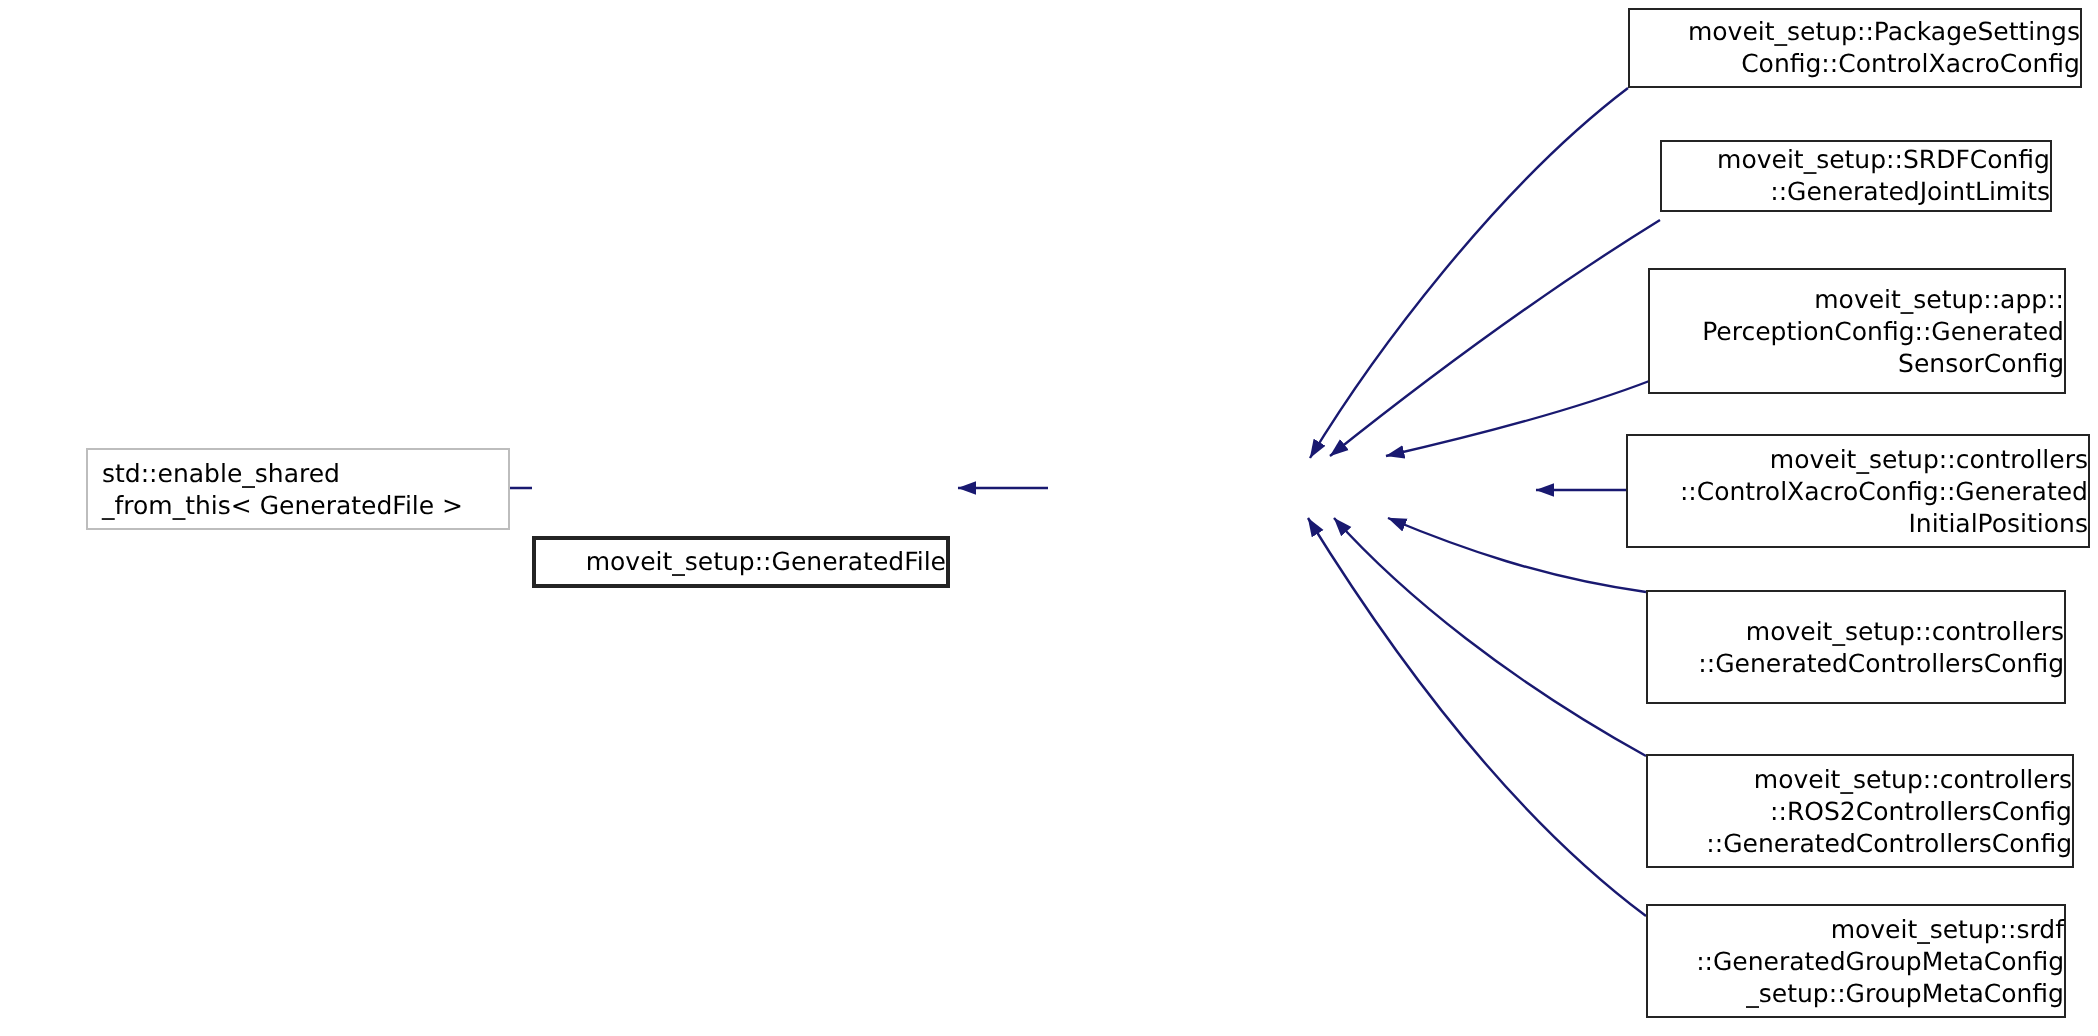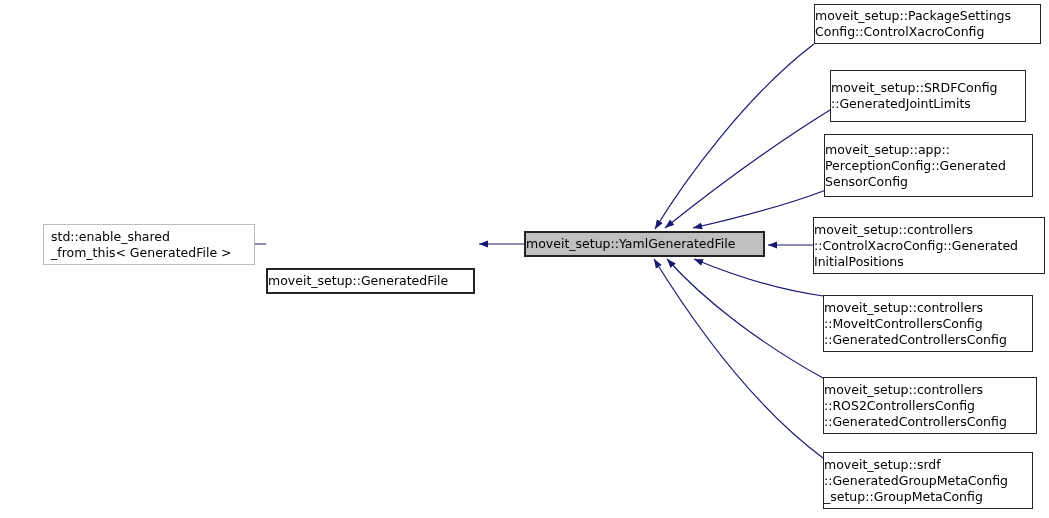--- a/index.html
+++ b/index.html
@@ -21,21 +21,21 @@
     left: 0;
     top: 0;
     z-index: 0;
   }
   .node {
     position: absolute;
     box-sizing: border-box;
     display: flex;
     flex-direction: column;
     justify-content: center;
-    text-align: left;
+    text-align: right;
     font-size: 12.5px;
     line-height: 16px;
     background: #ffffff;
     z-index: 1;
     white-space: nowrap;
   }
   .node.external {
     border: 1px solid #bdbdbd;
     text-align: left;
     padding-left: 7px;
@@ -81,49 +81,45 @@
 
   <div class="node external" style="left:3px; top:224px; width:212px; height:41px;margin-left:40px;">
     <div class="ln">std::enable_shared</div>
     <div class="ln">_from_this&lt; GeneratedFile &gt;</div>
   </div>
 
   <div class="node main" style="left:266px; top:231px; width:209px; height:26px;">
     <div class="ln">moveit_setup::GeneratedFile</div>
   </div>
 
-  <div class="node current" style="left:524px; top:231px; width:241px; height:26px;">
-    <div class="ln">moveit_setup::YamlGeneratedFile</div>
-  </div>
 
   <div class="node derived" style="left:814px; top:4px; width:227px; height:40px;">
     <div class="ln">moveit_setup::PackageSettings</div>
     <div class="ln">Config::ControlXacroConfig</div>
   </div>
 
-  <div class="node derived" style="left:830px; top:70px; width:196px; height:52px;">
+  <div class="node derived" style="left:830px; top:70px; width:196px; height:36px;">
     <div class="ln">moveit_setup::SRDFConfig</div>
     <div class="ln">::GeneratedJointLimits</div>
   </div>
 
   <div class="node derived" style="left:824px; top:134px; width:209px; height:63px;">
     <div class="ln">moveit_setup::app::</div>
     <div class="ln">PerceptionConfig::Generated</div>
     <div class="ln">SensorConfig</div>
   </div>
 
   <div class="node derived" style="left:813px; top:217px; width:232px; height:57px;">
     <div class="ln">moveit_setup::controllers</div>
     <div class="ln">::ControlXacroConfig::Generated</div>
     <div class="ln">InitialPositions</div>
   </div>
 
   <div class="node derived" style="left:823px; top:295px; width:210px; height:57px;">
     <div class="ln">moveit_setup::controllers</div>
-    <div class="ln">::MoveItControllersConfig</div>
     <div class="ln">::GeneratedControllersConfig</div>
   </div>
 
   <div class="node derived" style="left:823px; top:377px; width:214px; height:57px;">
     <div class="ln">moveit_setup::controllers</div>
     <div class="ln">::ROS2ControllersConfig</div>
     <div class="ln">::GeneratedControllersConfig</div>
   </div>
 
   <div class="node derived" style="left:823px; top:452px; width:210px; height:57px;">

